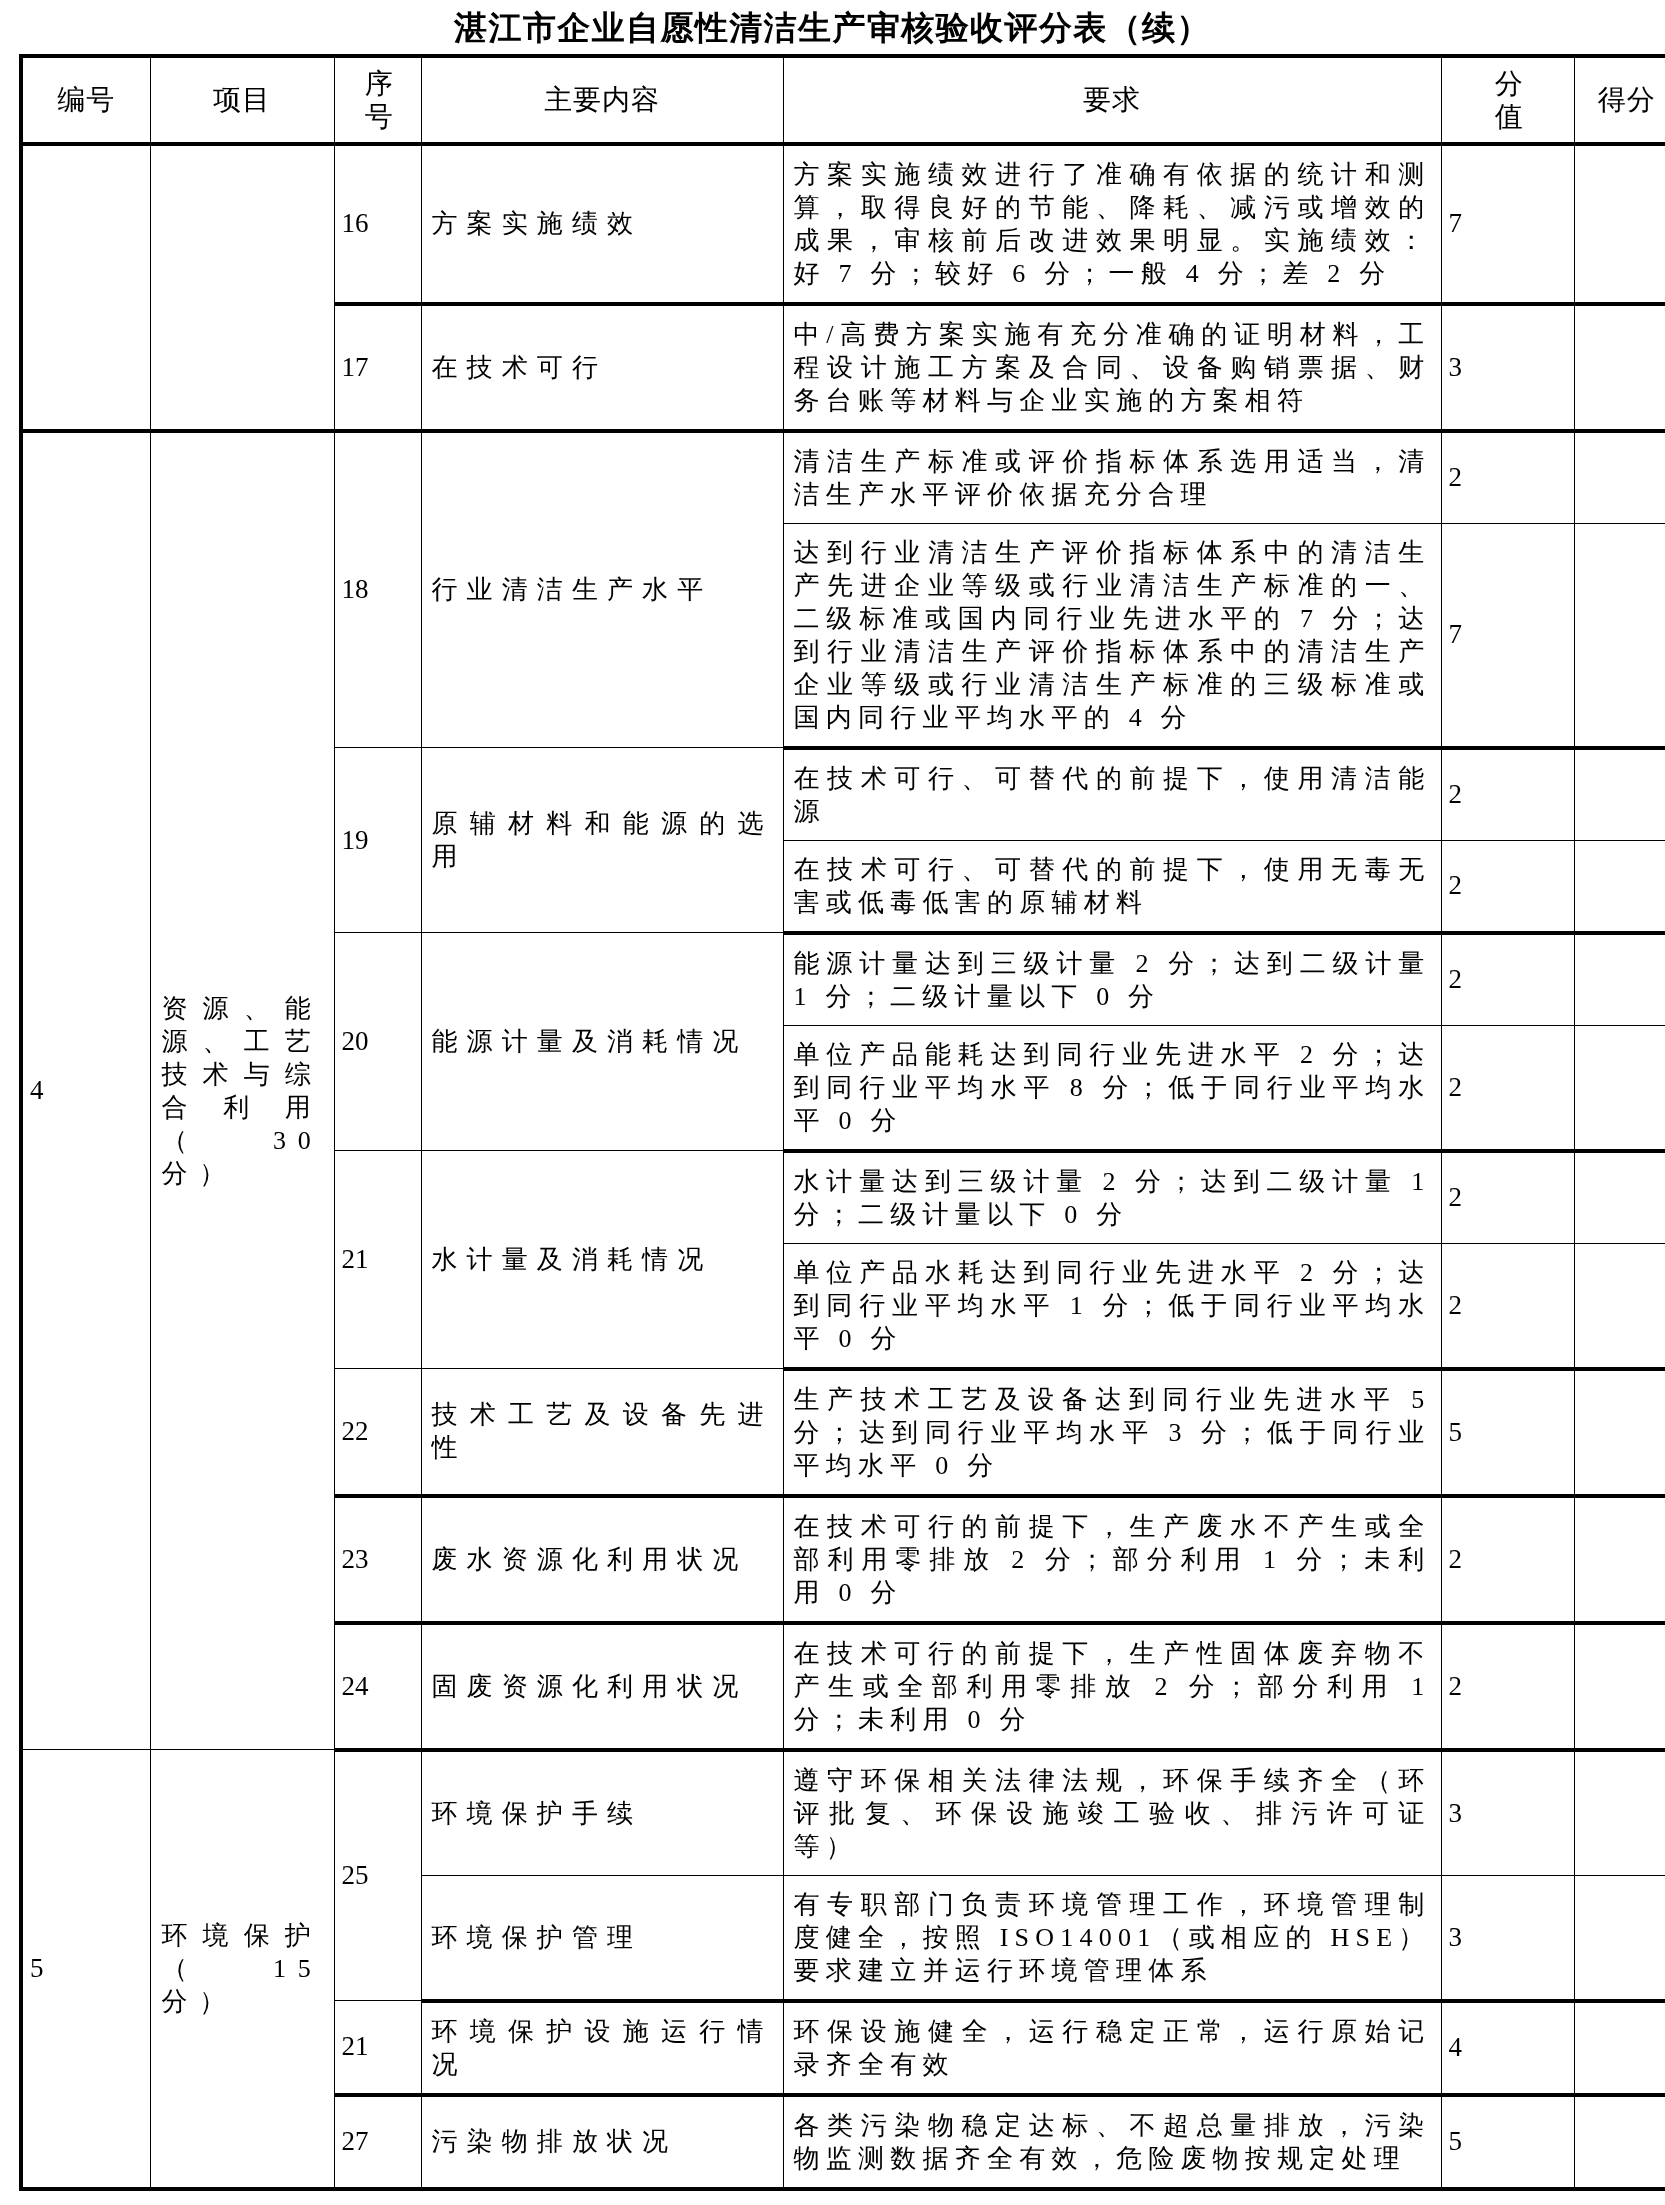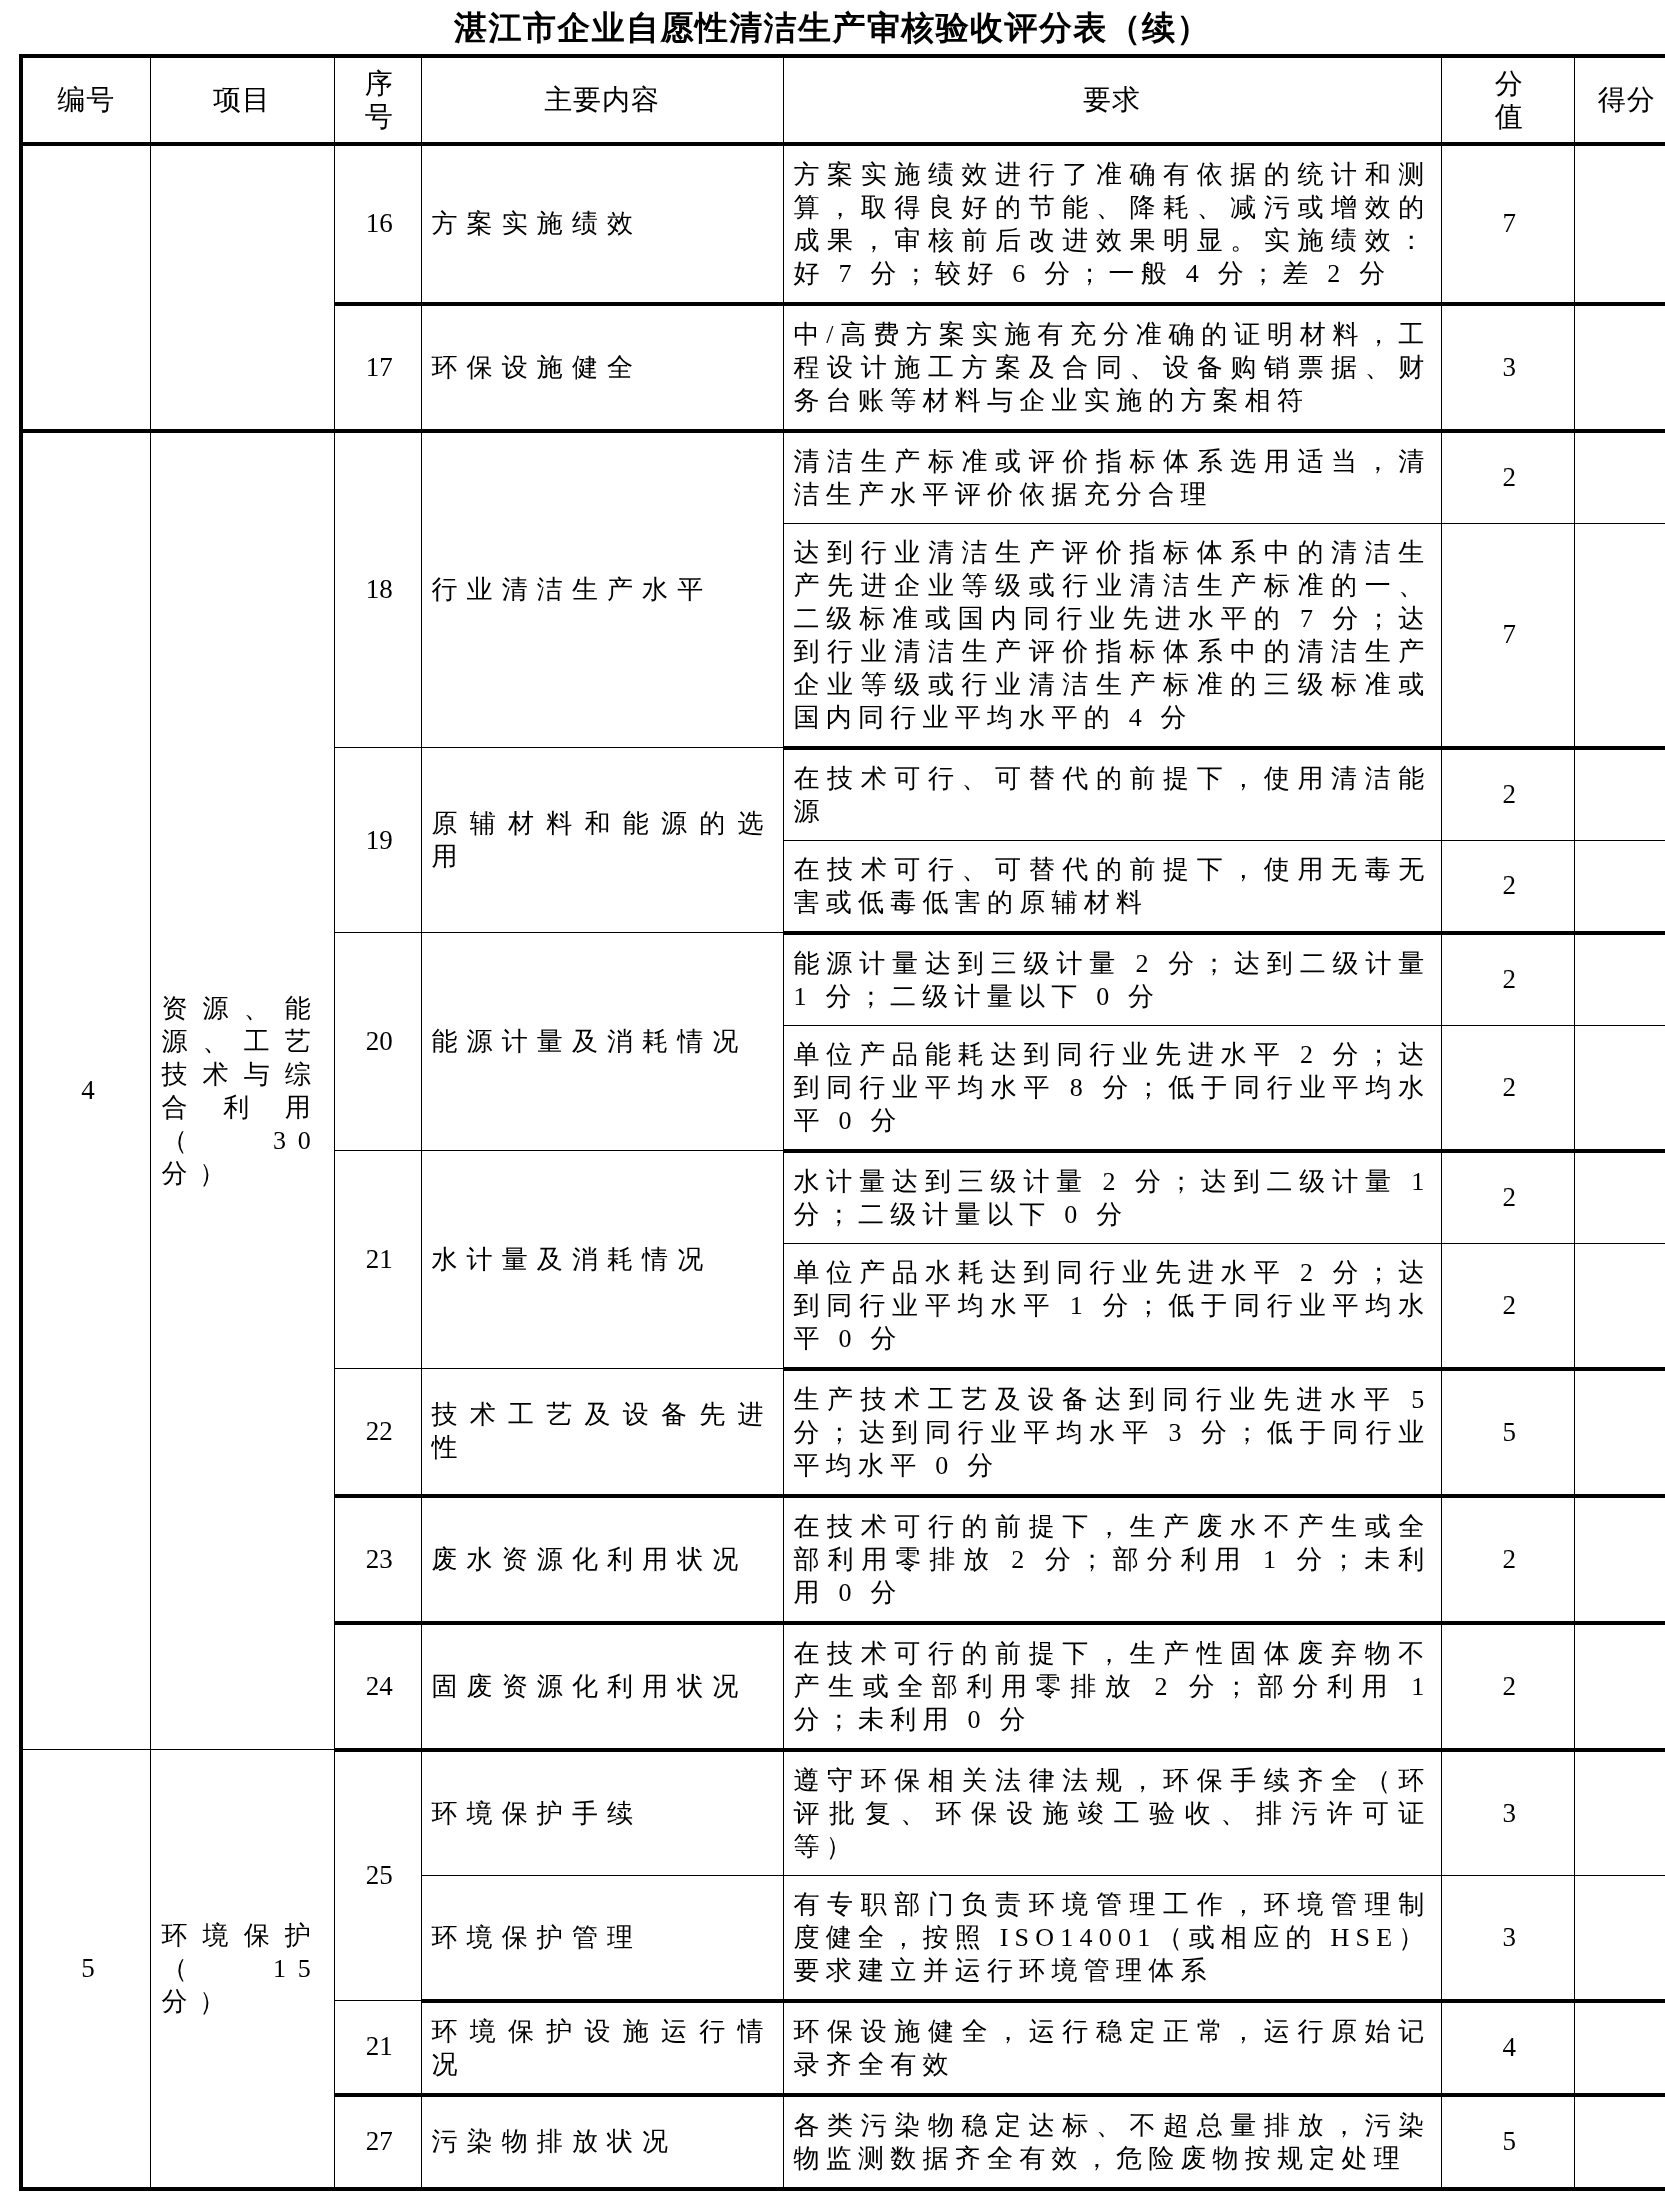--- a/index.html
+++ b/index.html
@@ -46,21 +46,21 @@
   tr.r-sub   > td { border-bottom-width: 1.8px; }
   td.tb { border-bottom-width: 4.5px; }
   td.hdr {
     text-align: center;
     font-size: 28px;
     padding: 9px 4.5px;
     letter-spacing: 0.9px;
   }
   td.hdr .vstack { width: 1.15em; margin: 0 auto; text-align: right; }
   td.c-no, td.c-seq, td.c-score, td.c-earned {
-    text-align: center;
+    text-align: left;
     padding-left: 7px; padding-right: 3.6px;
     font-size: 27px;
   }
   td.c-project {
     text-align: justify;
     letter-spacing: 0.45em;
     padding: 12px 11px;
   }
   td.c-content {
     text-align: justify;
@@ -109,21 +109,21 @@
       <td class="c-project tb" rowspan="2"></td>
       <td class="c-seq">16</td>
       <td class="c-content">方案实施绩效</td>
       <td class="c-req">方案实施绩效进行了准确有依据的统计和测算，取得良好的节能、降耗、减污或增效的成果，审核前后改进效果明显。实施绩效：好 7 分；较好 6 分；一般 4 分；差 2 分</td>
       <td class="c-score">7</td>
       <td class="c-earned"></td>
     </tr>
 
     <tr class="r-major">
       <td class="c-seq">17</td>
-      <td class="c-content">环保设施健全</td>
+      <td class="c-content">在技术可行</td>
       <td class="c-req">中/高费方案实施有充分准确的证明材料，工程设计施工方案及合同、设备购销票据、财务台账等材料与企业实施的方案相符</td>
       <td class="c-score">3</td>
       <td class="c-earned"></td>
     </tr>
 
     <tr class="r-sub">
       <td class="c-no tb" rowspan="11">4</td>
       <td class="c-project tb" rowspan="11">资源、能源、工艺技术与综合利用（30分）</td>
       <td class="c-seq tb" rowspan="2">18</td>
       <td class="c-content tb" rowspan="2">行业清洁生产水平</td>

